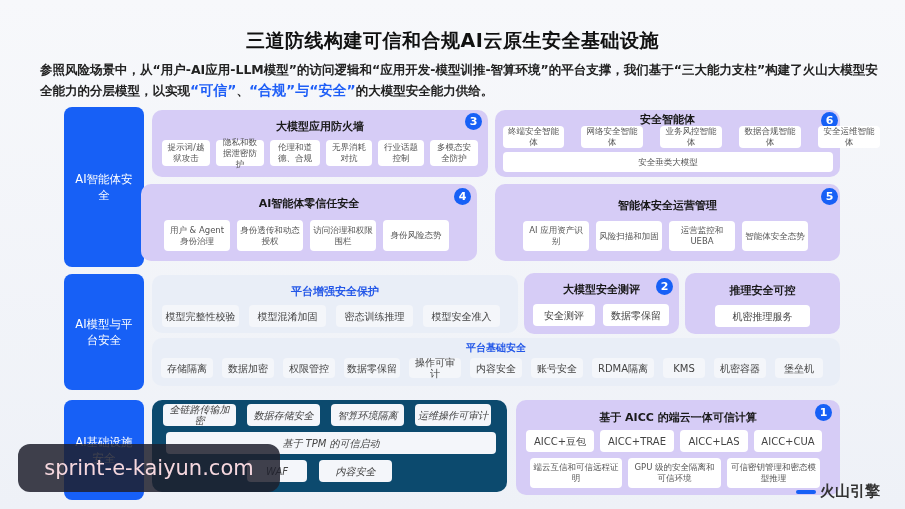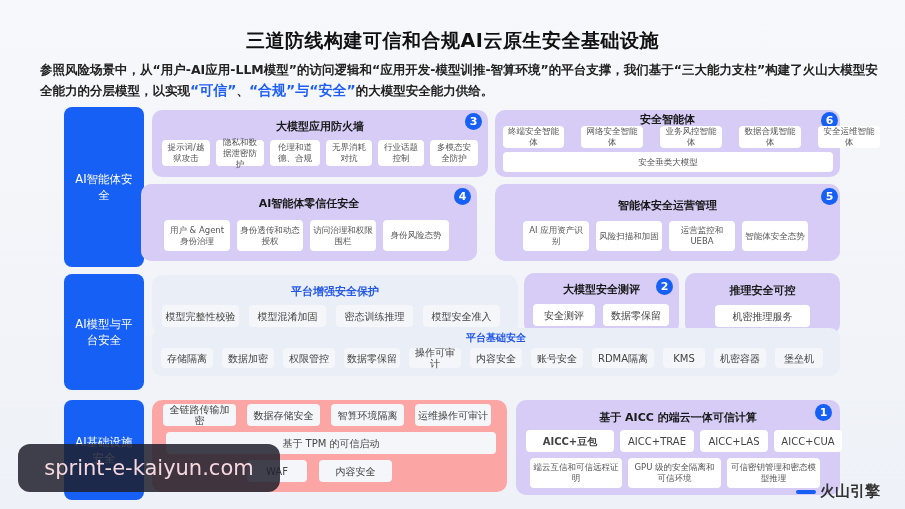--- a/index.html
+++ b/index.html
@@ -137,56 +137,56 @@
     <div class="chip lg" style="width:62px;height:22px;">安全测评</div>
     <div class="chip lg" style="width:66px;height:22px;">数据零保留</div>
   </div>
 </div>
 
 <div class="panel purple" style="left:685px;top:273px;width:155px;height:61px;">
   <div class="panel-title" style="margin-top:10px;">推理安全可控</div>
   <div class="chip lg" style="position:absolute;left:30px;top:32px;width:95px;height:22px;">机密推理服务</div>
 </div>
 
-<div class="panel light" style="left:152px;top:328px;width:688px;height:48px;">
+<div class="panel light" style="left:152px;top:338px;width:688px;height:48px;">
   <div class="panel-title blue" style="margin-top:3px;font-size:10px;">平台基础安全</div>
   <div class="row" style="left:9px;top:20px;gap:9px;">
     <div class="chip lg flat" style="width:52px;height:20px;">存储隔离</div>
     <div class="chip lg flat" style="width:52px;height:20px;">数据加密</div>
     <div class="chip lg flat" style="width:52px;height:20px;">权限管控</div>
     <div class="chip lg flat" style="width:56px;height:20px;">数据零保留</div>
     <div class="chip lg flat" style="width:52px;height:20px;">操作可审计</div>
     <div class="chip lg flat" style="width:52px;height:20px;">内容安全</div>
     <div class="chip lg flat" style="width:52px;height:20px;">账号安全</div>
     <div class="chip lg flat" style="width:62px;height:20px;">RDMA隔离</div>
     <div class="chip lg flat" style="width:42px;height:20px;">KMS</div>
     <div class="chip lg flat" style="width:52px;height:20px;">机密容器</div>
     <div class="chip lg flat" style="width:48px;height:20px;">堡垒机</div>
   </div>
 </div>
 
-<div class="panel light" style="left:152px;top:400px;width:355px;height:92px;background:#fca5a5;">
+<div class="panel light" style="left:152px;top:400px;width:355px;height:92px;background:#0c4a6e;font-style:italic;">
   <div class="row" style="left:11px;top:4px;gap:11px;">
     <div class="chip lg flat" style="width:73px;height:22px;">全链路传输加密</div>
     <div class="chip lg flat" style="width:73px;height:22px;">数据存储安全</div>
     <div class="chip lg flat" style="width:73px;height:22px;text-align:right;">智算环境隔离</div>
     <div class="chip lg flat" style="width:76px;height:22px;">运维操作可审计</div>
   </div>
   <div class="chip lg flat" style="position:absolute;left:14px;top:32px;width:330px;height:22px;">基于 TPM 的可信启动</div>
   <div class="row" style="left:95px;top:60px;gap:12px;">
     <div class="chip lg flat" style="width:60px;height:22px;">WAF</div>
     <div class="chip lg flat" style="width:73px;height:22px;">内容安全</div>
   </div>
 </div>
 
 <div class="panel purple" style="left:516px;top:400px;width:324px;height:95px;">
   <div class="panel-title" style="margin-top:10px;">基于 AICC 的端云一体可信计算</div>
   <div class="badge" style="right:8px;top:4px;">1</div>
   <div class="row" style="left:10px;top:30px;gap:6px;">
-    <div class="chip lg" style="width:88px;height:22px;font-weight:bold;">AICC+豆包</div>
+    <div class="chip lg" style="width:68px;height:22px;">AICC+豆包</div>
     <div class="chip lg" style="width:74px;height:22px;">AICC+TRAE</div>
     <div class="chip lg" style="width:68px;height:22px;">AICC+LAS</div>
     <div class="chip lg" style="width:68px;height:22px;">AICC+CUA</div>
   </div>
   <div class="row" style="left:14px;top:58px;gap:6px;">
     <div class="chip" style="width:92px;height:30px;">端云互信和可信远程证明</div>
     <div class="chip" style="width:93px;height:30px;">GPU 级的安全隔离和可信环境</div>
     <div class="chip" style="width:93px;height:30px;">可信密钥管理和密态模型推理</div>
   </div>
 </div>

